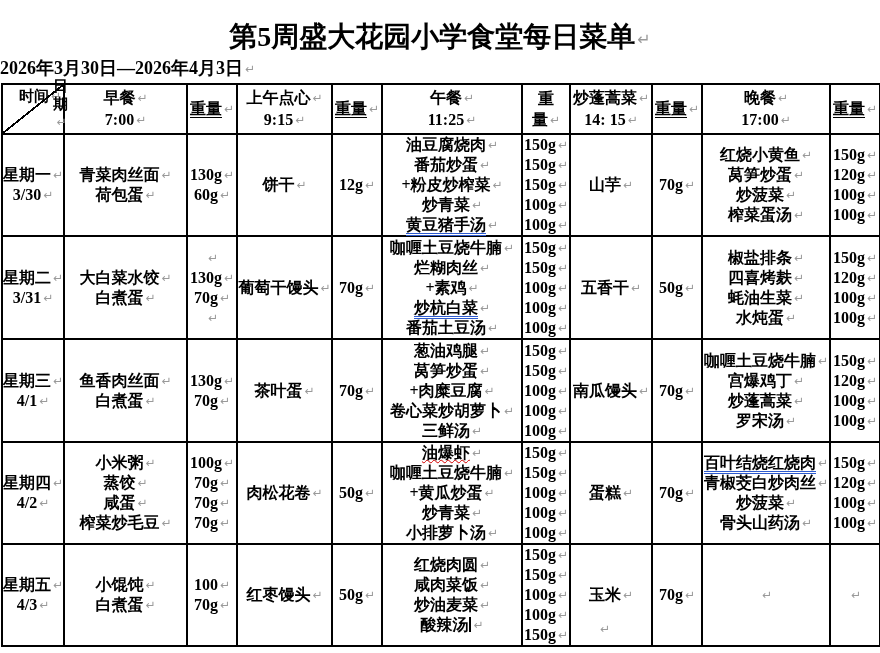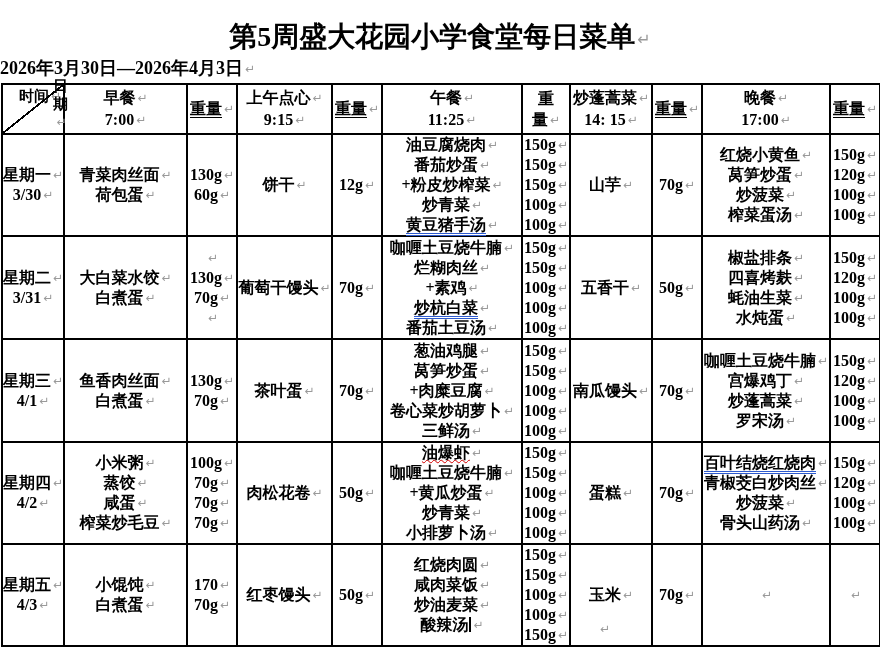--- a/index.html
+++ b/index.html
@@ -330,21 +330,21 @@
       <tr>
         <td>
           <div class="line"><span>星期五</span><span class="pilcrow">↵</span></div>
           <div class="line"><span>4/3</span><span class="pilcrow">↵</span></div>
         </td>
         <td>
           <div class="line"><span>小馄饨</span><span class="pilcrow">↵</span></div>
           <div class="line"><span>白煮蛋</span><span class="pilcrow">↵</span></div>
         </td>
         <td>
-          <div class="line"><span>170</span><span class="pilcrow">↵</span></div>
+          <div class="line"><span>100</span><span class="pilcrow">↵</span></div>
           <div class="line"><span>70g</span><span class="pilcrow">↵</span></div>
         </td>
         <td>
           <div class="line"><span>红枣馒头</span><span class="pilcrow">↵</span></div>
         </td>
         <td>
           <div class="line"><span>50g</span><span class="pilcrow">↵</span></div>
         </td>
         <td>
           <div class="line"><span>红烧肉圆</span><span class="pilcrow">↵</span></div>

